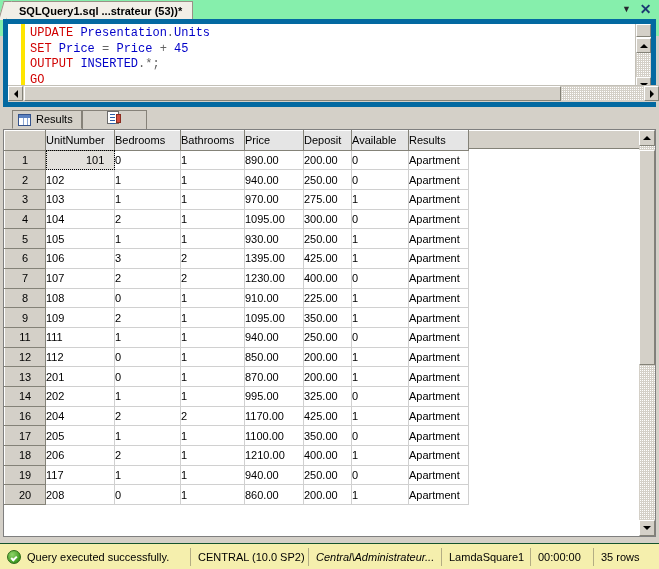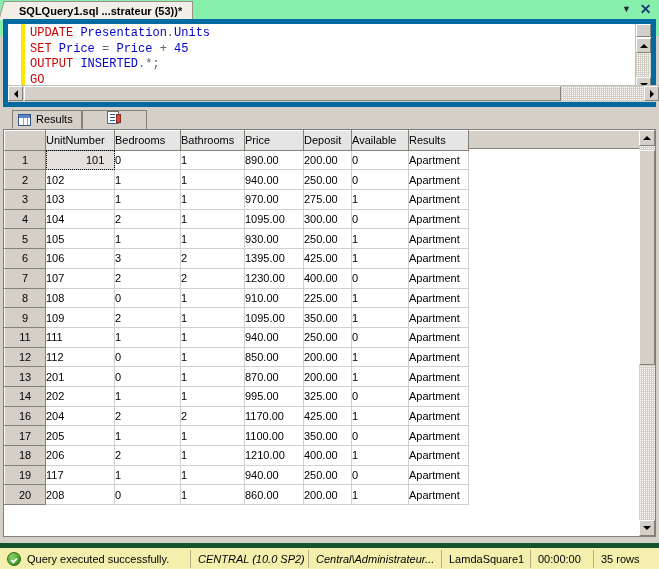--- a/index.html
+++ b/index.html
@@ -317,21 +317,21 @@
     background: #d4d0c8;
     box-sizing: border-box;
   }
 
   
   .statusbar {
     position: absolute;
     left: 0; bottom: 0;
     width: 659px; height: 26px;
     background: #f5efad;
-    border-top: 5px solid #14532d;
+    border-top: 1px solid #14532d;
     box-sizing: border-box;
     display: flex;
     align-items: center;
     font-size: 11px;
   }
   .st-seg {
     height: 24px;
     display: flex;
     align-items: center;
     padding: 0 7px;
@@ -636,21 +636,21 @@
         </div>
     </div>
   </div>
 
   <div class="statusbar">
     <div class="st-seg" style="width:190px;">
       <span class="ok-icon"></span>
       <span>Query executed successfully.</span>
     </div>
     <div class="st-div"></div>
-    <div class="st-seg" style="width:117px;font-style:italic;">CENTRAL (10.0 SP2)</div>
+    <div class="st-seg" style="width:117px;">CENTRAL (10.0 SP2)</div>
     <div class="st-div"></div>
     <div class="st-seg" style="width:132px;font-style:italic;">Central\Administrateur...</div>
     <div class="st-div"></div>
     <div class="st-seg" style="width:88px;">LamdaSquare1</div>
     <div class="st-div"></div>
     <div class="st-seg" style="width:62px;">00:00:00</div>
     <div class="st-div"></div>
     <div class="st-seg" style="flex:1;">35 rows</div>
   </div>
 

